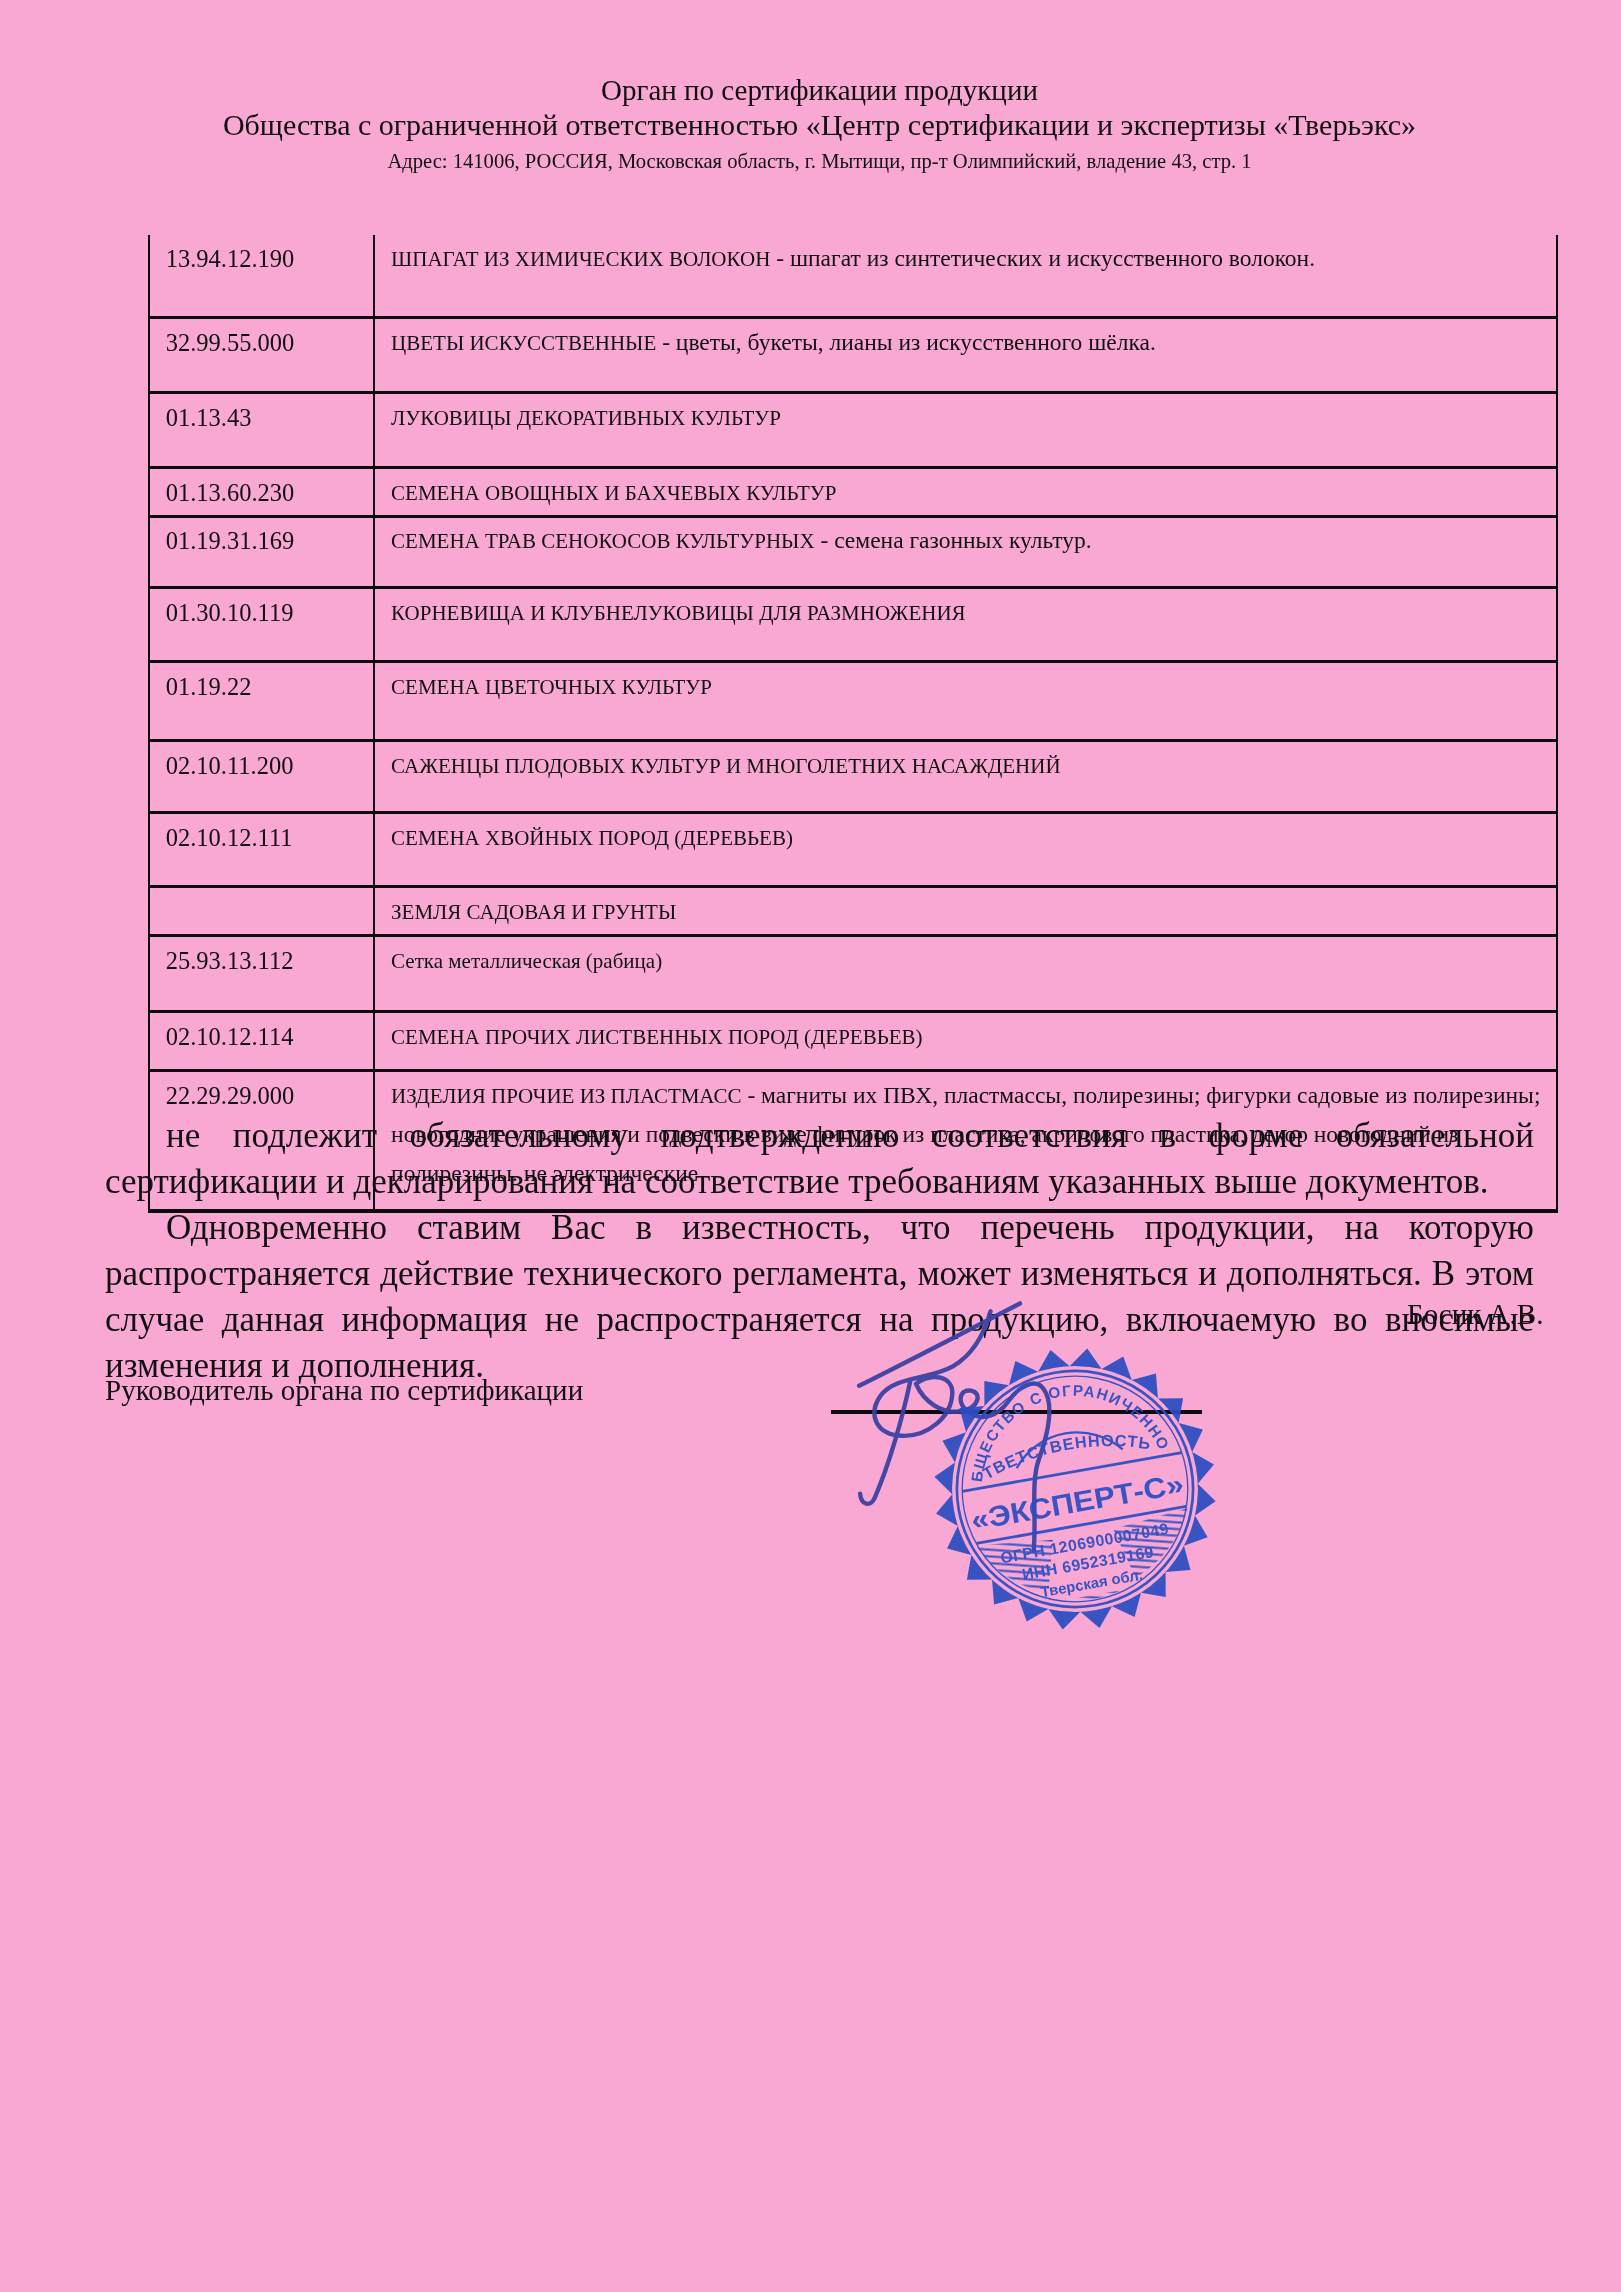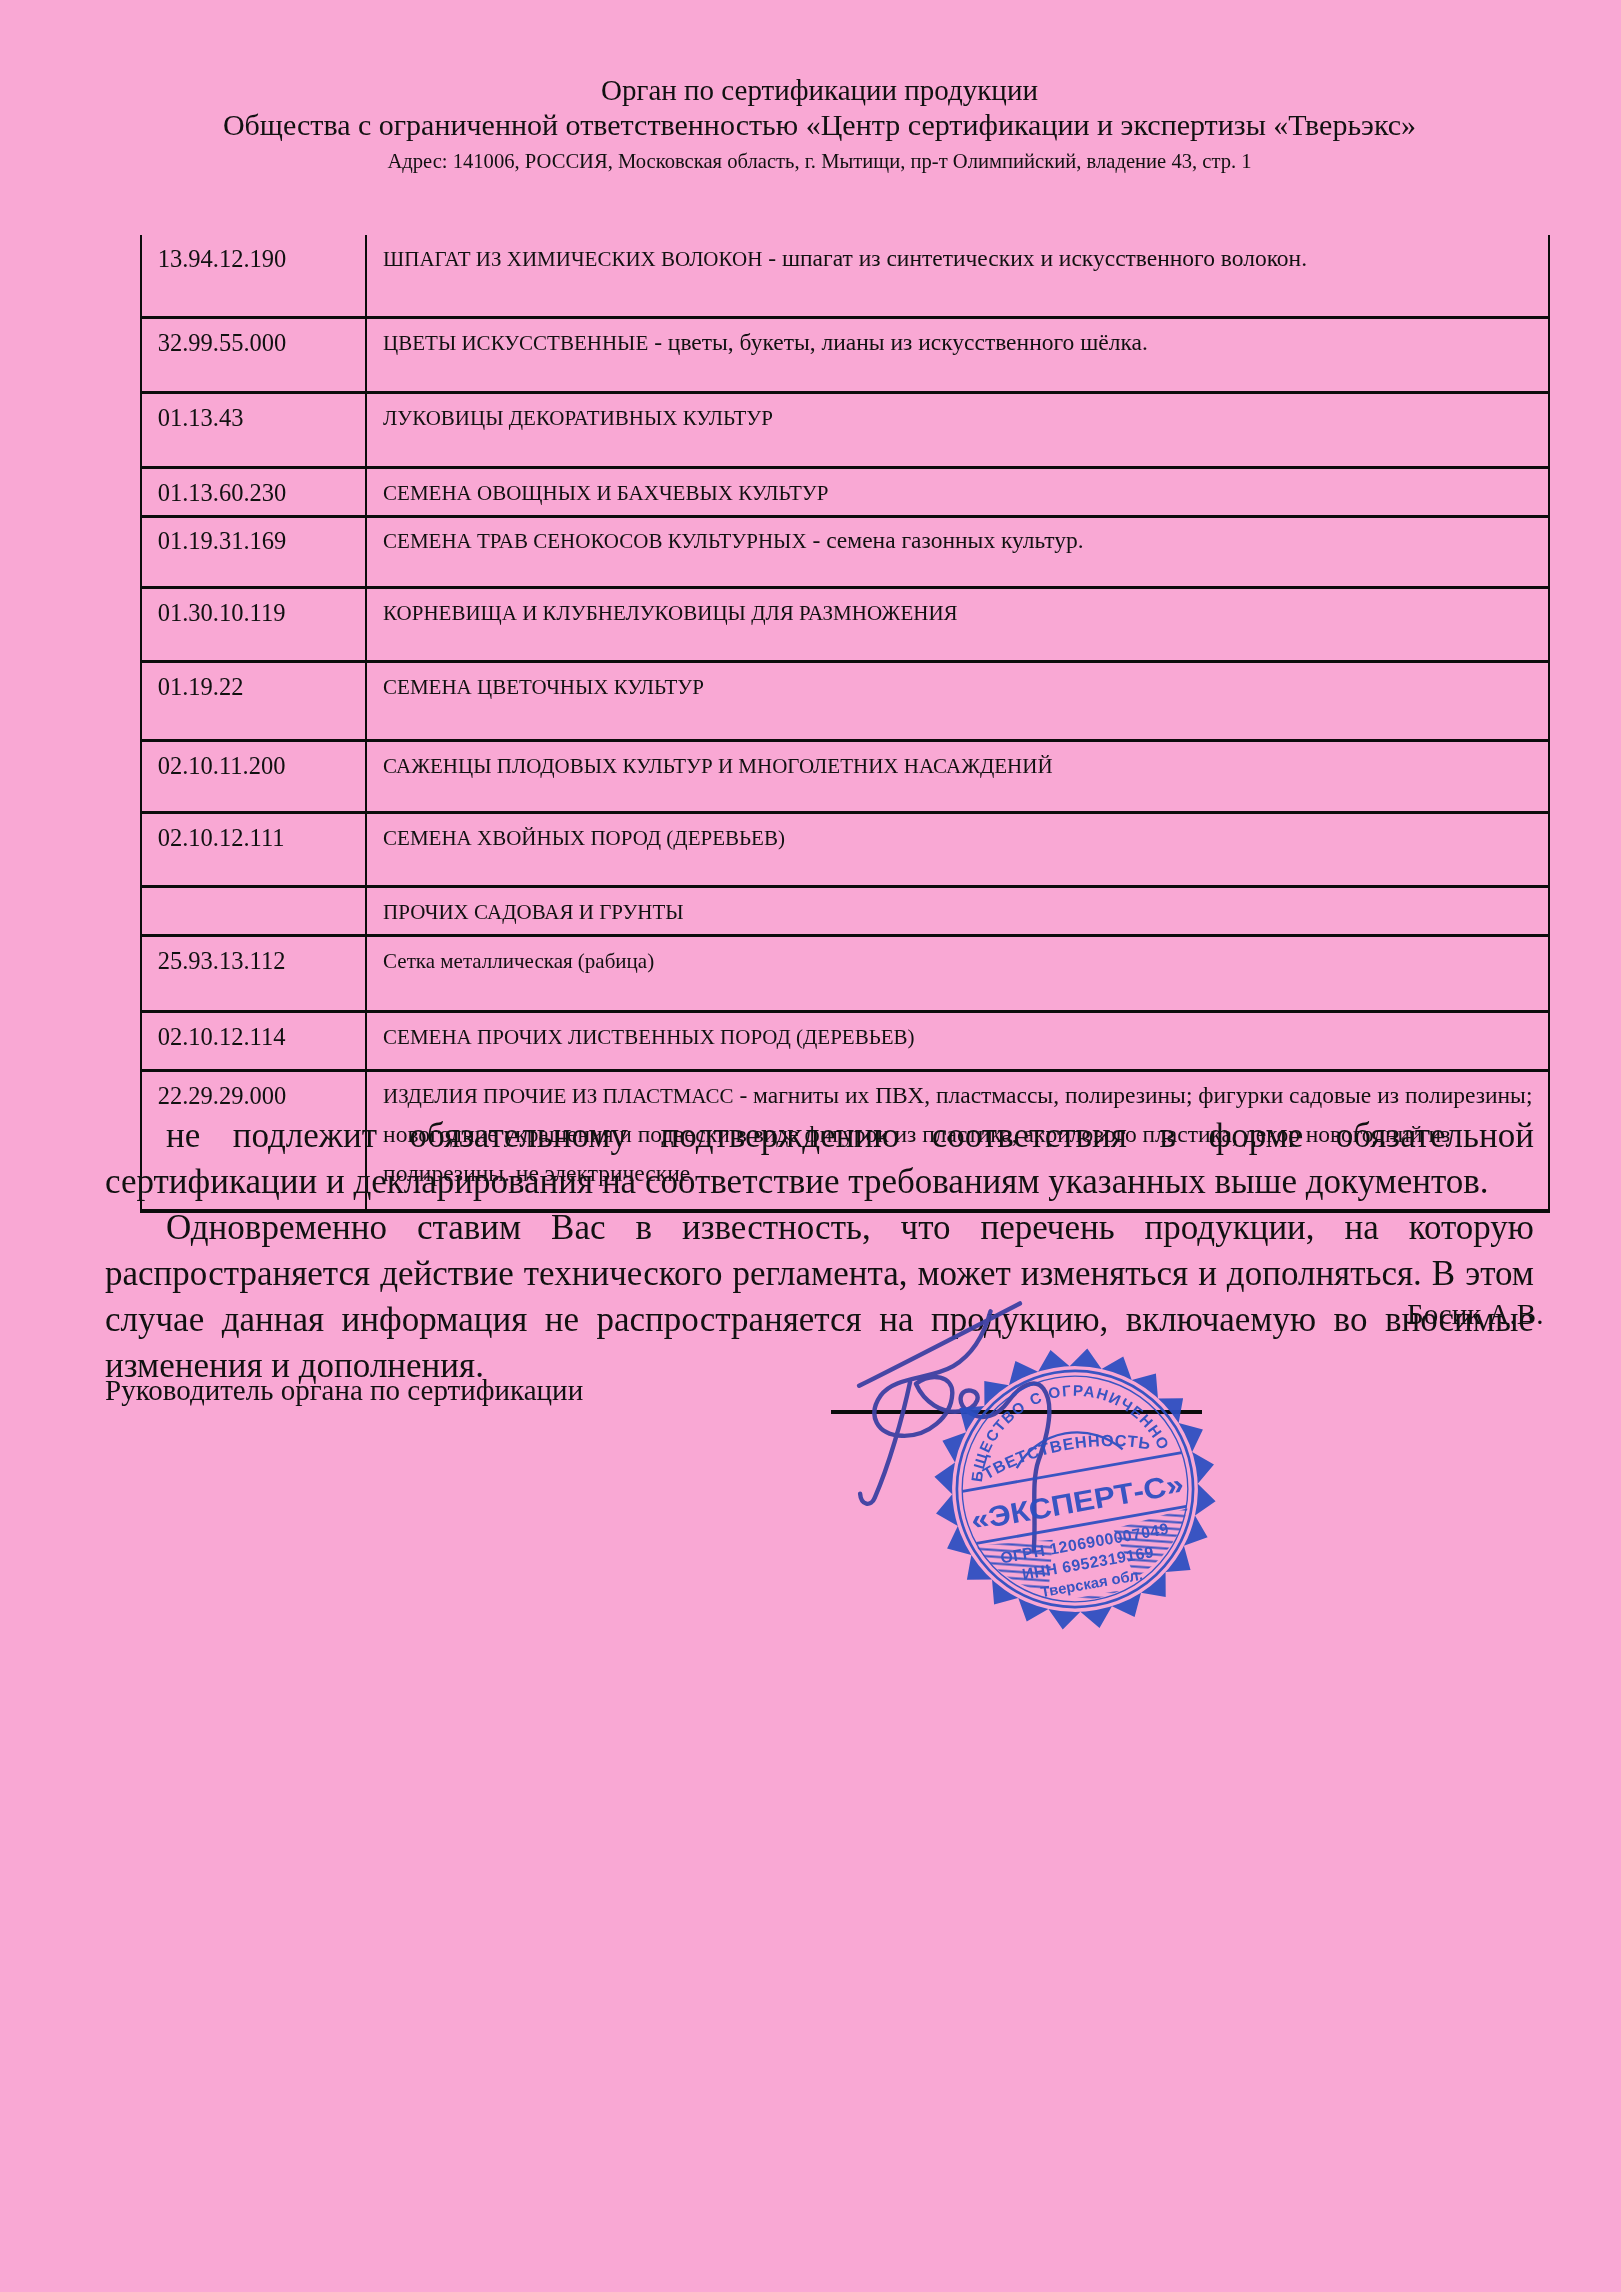--- a/index.html
+++ b/index.html
@@ -7,21 +7,21 @@
   .page{position:absolute;left:0;top:0;width:1621px;height:2293px;background:#f9a8d4;overflow:hidden;}
 
   
   .hdr{position:absolute;left:105px;top:73px;width:1429px;text-align:center;}
   .hdr .l1{font-size:29px;line-height:34px;}
   .hdr .l2{font-size:30px;line-height:35px;}
   .hdr .l3{font-size:30px;line-height:35px;}
   .hdr .l4{font-size:20.6px;line-height:39px;}
 
   
-  table.prod{position:absolute;left:140px;top:235px;width:1410px;border-collapse:collapse;table-layout:fixed;}
+  table.prod{position:absolute;left:148px;top:235px;width:1410px;border-collapse:collapse;table-layout:fixed;}
   table.prod td{vertical-align:top;padding:4.9px 13.7px 2px 15.7px;line-height:37px;
     border-bottom:3.9px solid #0c0c0c;}
   table.prod td.code{width:194px;font-size:24.5px;border-left:2.9px solid #0c0c0c;border-right:2.9px solid #0c0c0c;}
   table.prod td.desc{border-right:2.9px solid #0c0c0c;}
   table.prod .caps{font-size:21px;}
   table.prod .sub{font-size:23.5px;margin-left:5.9px;}
   tr.r1 td{height:74px;} tr.r2 td{height:65px;} tr.r3 td{height:65px;}
   tr.r4 td{height:34px;margin-top:45px;} tr.r5 td{height:62px;} tr.r6 td{height:64px;}
   tr.r7 td{height:69px;} tr.r8 td{height:62px;} tr.r9 td{height:64px;}
   tr.r10 td{height:34px;} tr.r11 td{height:66px;} tr.r12 td{height:49px;}
@@ -84,21 +84,21 @@
       <tr class="r8">
           <td class="code">02.10.11.200</td>
           <td class="desc"><span class="caps">САЖЕНЦЫ ПЛОДОВЫХ КУЛЬТУР И МНОГОЛЕТНИХ НАСАЖДЕНИЙ</span><span class="sub"></span></td>
         </tr>
       <tr class="r9">
           <td class="code">02.10.12.111</td>
           <td class="desc"><span class="caps">СЕМЕНА ХВОЙНЫХ ПОРОД (ДЕРЕВЬЕВ)</span><span class="sub"></span></td>
         </tr>
       <tr class="r10">
           <td class="code"></td>
-          <td class="desc"><span class="caps">ПРОЧИХ САДОВАЯ И ГРУНТЫ</span><span class="sub"></span></td>
+          <td class="desc"><span class="caps">ЗЕМЛЯ САДОВАЯ И ГРУНТЫ</span><span class="sub"></span></td>
         </tr>
       <tr class="r11">
           <td class="code">25.93.13.112</td>
           <td class="desc"><span class="caps">Сетка металлическая (рабица)</span><span class="sub"></span></td>
         </tr>
       <tr class="r12">
           <td class="code">02.10.12.114</td>
           <td class="desc"><span class="caps">СЕМЕНА ПРОЧИХ ЛИСТВЕННЫХ ПОРОД (ДЕРЕВЬЕВ)</span><span class="sub"></span></td>
         </tr>
       <tr class="r13">

